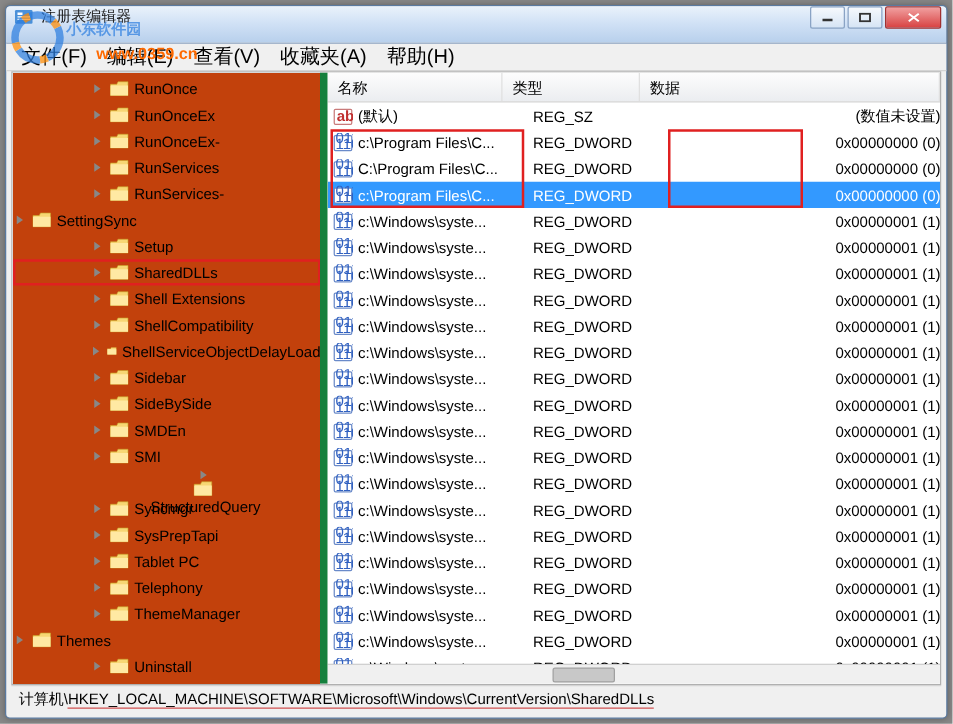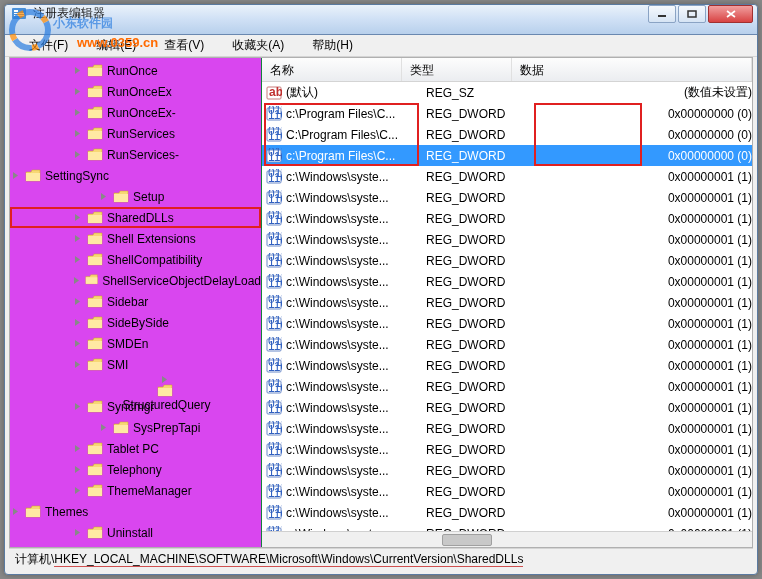--- a/index.html
+++ b/index.html
@@ -7,23 +7,23 @@
 .window { width: 754px; height: 571px; background: #f0f0f0; border: 1px solid #5a7aa0; border-radius: 4px; display: flex; flex-direction: column; position: relative; box-shadow: 0 0 6px rgba(0,0,0,0.3); }
 .titlebar { height: 30px; background: linear-gradient(to bottom, #eaf2fb 0%, #cfe0f5 50%, #b8d0ec 100%); display: flex; border-radius: 4px 4px 0 0; border-bottom: 1px solid #6a88b0; position: relative; }
 .titlebar-icon { width: 16px; height: 16px; margin: 0 6px; display: inline-block; }
 .titlebar-title { font-size: 12px; color: #1a1a1a; flex: 1; }
 .win-controls { display: flex; gap: 2px; margin-right: 4px; }
 .win-btn { width: 28px; height: 18px; border-radius: 2px; display: flex; align-items: center; justify-content: center; font-size: 10px; border: 1px solid #8aa3c4; background: linear-gradient(to bottom, #f6f9fd, #d6e4f4); cursor: default; }
 .win-btn.close { background: linear-gradient(to bottom, #f1a0a0, #d84343); border-color: #a03030; color: #fff; width: 45px; }
 .watermark { position: absolute; left: 0; top: 0; width: 200px; height: 50px; pointer-events: none; opacity: 0.7; z-index: 100; }
 .watermark-text { position: absolute; left: 72px; top: 30px; font-size: 13px; color: #ff6a00; font-weight: bold; }
 .menubar { height: 22px; background: #f0f0f0; display: flex; align-items: center; padding-left: 4px; border-bottom: 1px solid #d4d4d4; }
-.menu-item { padding: 2px 8px; font-size: 12px; cursor: default; margin-left: 12px; }
+.menu-item { padding: 2px 8px; font-size: 16px; cursor: default; }
 .main { flex: 1; display: flex; background: #fff; border: 1px solid #b0b0b0; margin: 0 4px; overflow: hidden; }
-.tree-pane { width: 252px; border-right: 1px solid #15803d; overflow-x: auto; overflow-y: auto; background: #d946ef; position: relative; }
+.tree-pane { width: 252px; border-right: 6px solid #15803d; overflow-x: auto; overflow-y: auto; background: #c2410c; position: relative; }
 .tree { padding: 2px 0; }
 .tree-row { height: 21px; display: flex; align-items: center; white-space: nowrap; cursor: default; }
 .tree-toggle { width: 11px; height: 11px; margin-right: 4px; display: inline-flex; align-items: center; justify-content: center; }
 .tree-toggle svg { width: 9px; height: 9px; }
 .folder-icon { width: 16px; height: 14px; margin-right: 4px; display: inline-block; }
 .tree-label { font-size: 12px; color: #000; }
 .tree-row.highlight { outline: 2px solid #e02020; outline-offset: -2px; }
 .list-pane { flex: 1; display: flex; flex-direction: column; overflow: hidden; background: #fff; }
 .list-header { height: 24px; display: flex; background: linear-gradient(to bottom, #fdfdfd, #ebedf0); border-bottom: 1px solid #d4d4d4; }
 .col-h { padding: 4px 8px; font-size: 12px; border-right: 1px solid #e0e0e0; }
@@ -161,21 +161,21 @@
               <svg viewBox="0 0 9 9">
                 <path d="M2 1 L7 4.5 L2 8 Z" fill="#888"></path>
               </svg>
             </span>
             <span class="folder-icon"><svg viewBox="0 0 16 14">
                 <path d="M1 3 L6 3 L7 1 L15 1 L15 12 L1 12 Z" fill="#f7d774" stroke="#c9a227" stroke-width="0.5"></path>
                 <path d="M1 4 L15 4 L15 12 L1 12 Z" fill="#ffe9a3"></path>
               </svg></span>
             <span class="tree-label">SettingSync</span>
           </div>
-          <div class="tree-row" style="padding-left: 88px;">
+          <div class="tree-row" style="padding-left: 62px;">
             <span class="tree-toggle">
               <svg viewBox="0 0 9 9">
                 <path d="M2 1 L7 4.5 L2 8 Z" fill="#888"></path>
               </svg>
             </span>
             <span class="folder-icon"><svg viewBox="0 0 16 14">
                 <path d="M1 3 L6 3 L7 1 L15 1 L15 12 L1 12 Z" fill="#f7d774" stroke="#c9a227" stroke-width="0.5"></path>
                 <path d="M1 4 L15 4 L15 12 L1 12 Z" fill="#ffe9a3"></path>
               </svg></span>
             <span class="tree-label">Setup</span>
@@ -293,21 +293,21 @@
               <svg viewBox="0 0 9 9">
                 <path d="M2 1 L7 4.5 L2 8 Z" fill="#888"></path>
               </svg>
             </span>
             <span class="folder-icon"><svg viewBox="0 0 16 14">
                 <path d="M1 3 L6 3 L7 1 L15 1 L15 12 L1 12 Z" fill="#f7d774" stroke="#c9a227" stroke-width="0.5"></path>
                 <path d="M1 4 L15 4 L15 12 L1 12 Z" fill="#ffe9a3"></path>
               </svg></span>
             <span class="tree-label">Syncmgr</span>
           </div>
-          <div class="tree-row" style="padding-left: 88px;">
+          <div class="tree-row" style="padding-left: 62px;">
             <span class="tree-toggle">
               <svg viewBox="0 0 9 9">
                 <path d="M2 1 L7 4.5 L2 8 Z" fill="#888"></path>
               </svg>
             </span>
             <span class="folder-icon"><svg viewBox="0 0 16 14">
                 <path d="M1 3 L6 3 L7 1 L15 1 L15 12 L1 12 Z" fill="#f7d774" stroke="#c9a227" stroke-width="0.5"></path>
                 <path d="M1 4 L15 4 L15 12 L1 12 Z" fill="#ffe9a3"></path>
               </svg></span>
             <span class="tree-label">SysPrepTapi</span>

